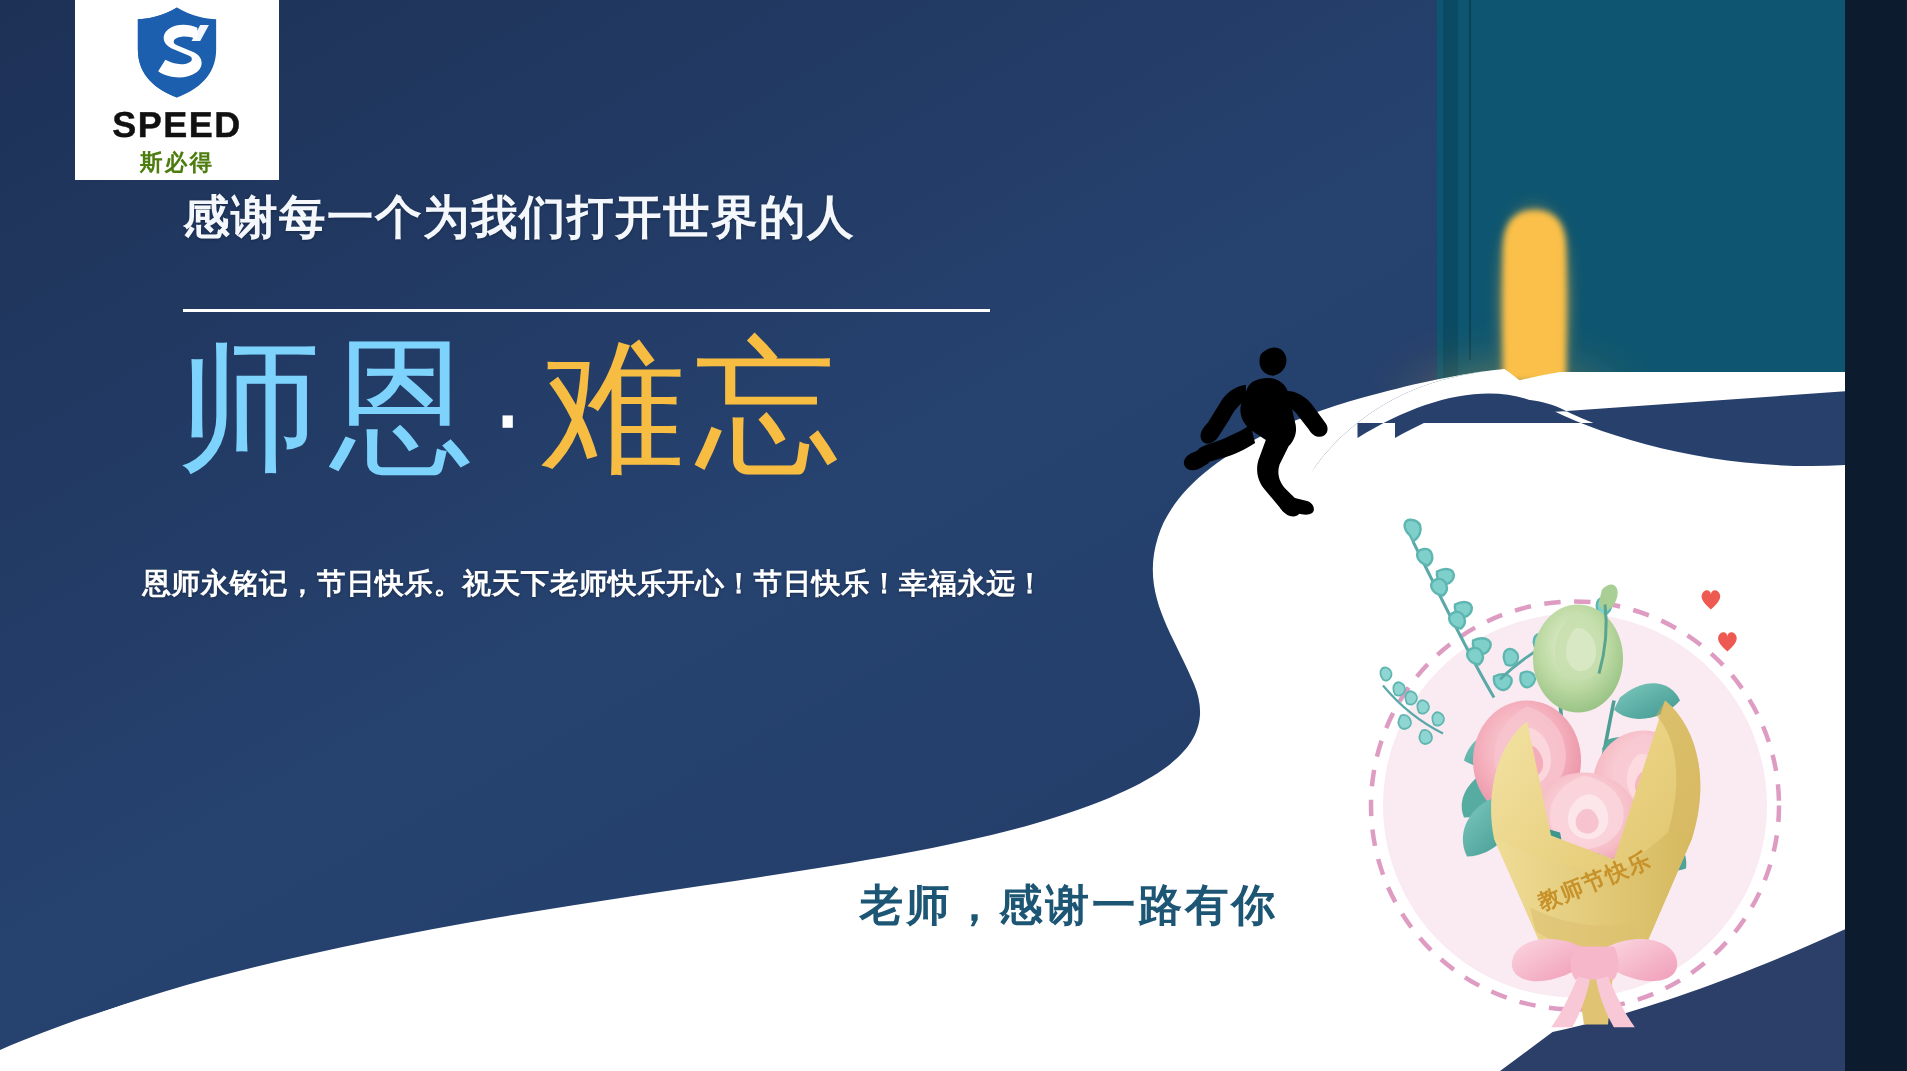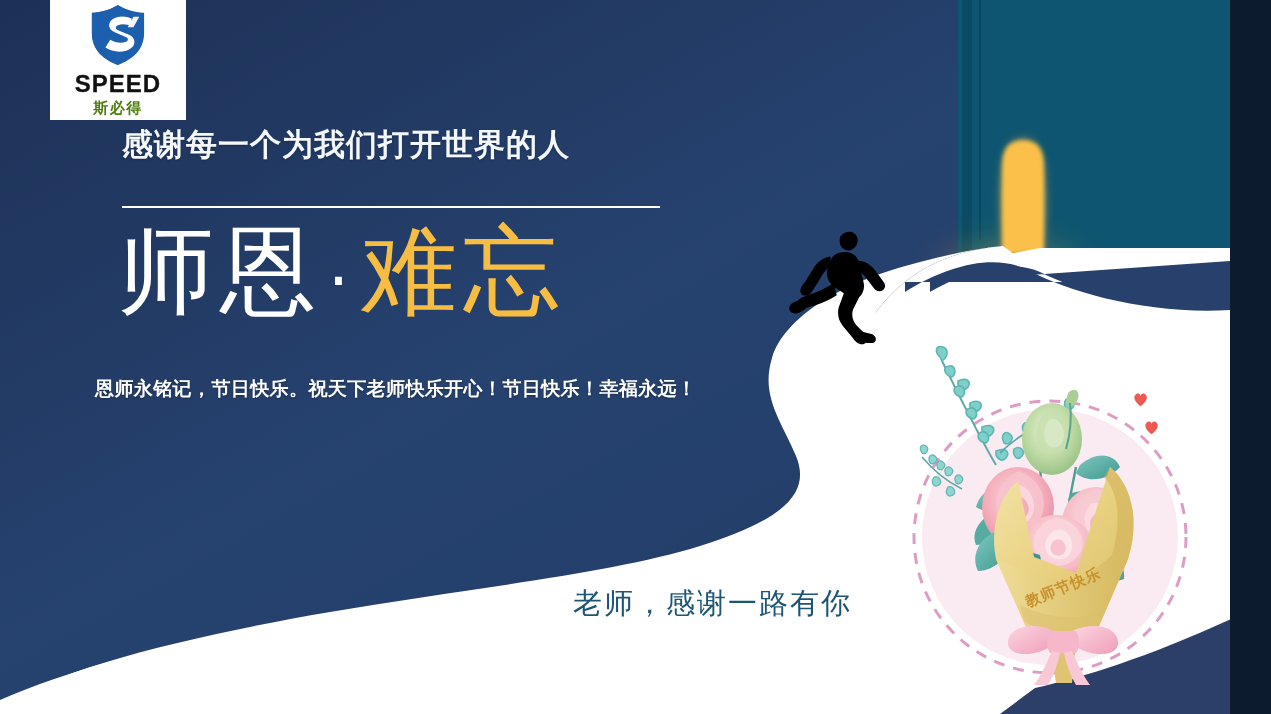--- a/index.html
+++ b/index.html
@@ -93,21 +93,21 @@
     position: absolute;
     left: 118px;
     top: 218px;
     font-family: "DejaVu Sans", "Liberation Sans", sans-serif;
     font-size: 96px;
     font-weight: 400;
     line-height: 1.12;
     white-space: nowrap;
     letter-spacing: 6px;
   }
-  .headline .part-a { color: #ffffff; }
+  .headline .part-a { color: #7dd3fc; }
   .headline .dot-sep { color: #ffffff; font-size: 66px; padding: 0 6px; }
   .headline .part-b { color: #f7bd43; text-align: right; }
 
   .body-line {
     position: absolute;
     left: 95px;
     top: 376px;
     font-family: "DejaVu Sans", "Liberation Sans", sans-serif;
     font-size: 19px;
     font-weight: 700;
@@ -116,21 +116,21 @@
     white-space: nowrap;
     text-shadow: 0 1px 2px rgba(0,0,0,0.3);
   }
 
   .tagline {
     position: absolute;
     left: 573px;
     top: 584px;
     font-family: "DejaVu Sans", "Liberation Sans", sans-serif;
     font-size: 29px;
-    font-weight: 400;
+    font-weight: 700;
     color: #1c5674;
     letter-spacing: 2px;
     white-space: nowrap;
   }
 
   
   .bouquet-wrap {
     position: absolute;
     left: 900px;
     top: 345px;

